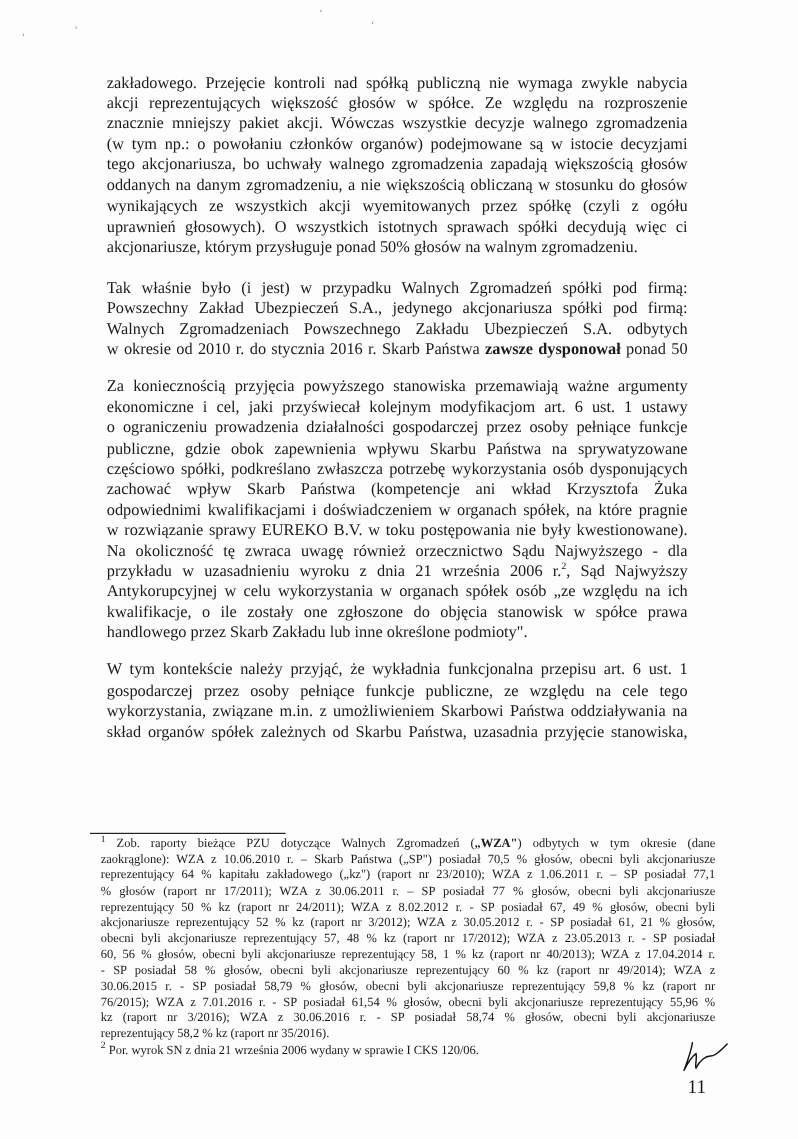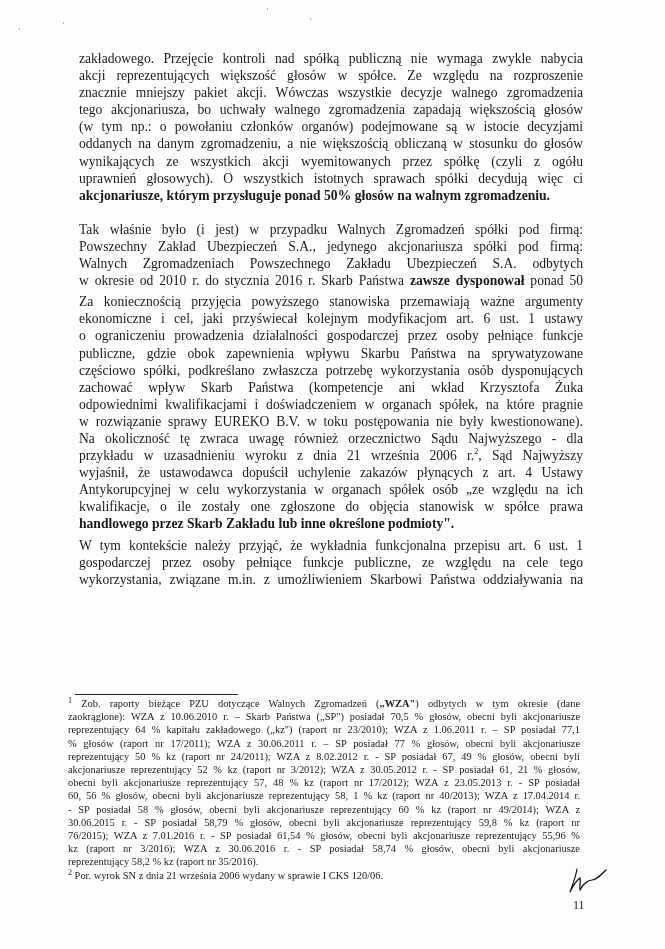--- a/index.html
+++ b/index.html
@@ -1,52 +1,52 @@
 <!DOCTYPE html>
 <html><head>
 <meta charset="utf-8">
 <style>
   html, body { margin: 0; padding: 0; background: #ffffff; }
   body { width: 665px; height: 949px; position: relative; overflow: hidden;
          font-family: "Liberation Serif", "DejaVu Serif", serif; color: #1a1a1a; }
   .page { position: absolute; left: 0; top: 0; width: 665px; height: 949px; background: #fdfdfd; }
   .body-text { position: absolute; left: 75px; top: 46px; width: 512px;
                font-size: 13.6px; line-height: 17.1px; text-align: justify; }
-  .body-text p { margin: 4px; }
+  .body-text p { margin: 14px; }
   .body-text p.gap { margin-top: 17px; }
   .line { display: block; text-align: justify; text-align-last: justify; white-space: nowrap; }
-  .line.last { text-align-last: left; font-weight: bold; }
+  .line.last { text-align-last: left; }
   sup { font-size: 8px; line-height: 0; vertical-align: super; }
   .sep { position: absolute; left: 75px; top: 694px; width: 163px; height: 1px; background: #222; }
-  .footnotes { position: absolute; left: 68px; top: 697px; width: 512px;
+  .footnotes { position: absolute; left: 84px; top: 697px; width: 512px;
                font-size: 10.4px; line-height: 13.2px; }
   .footnotes .fline { display: block; text-align: justify; text-align-last: justify; white-space: nowrap; }
   .footnotes .fline.last { text-align-last: left; }
   .signature { position: absolute; left: 568px; top: 866px; width: 40px; height: 28px; }
-  .page-num { position: absolute; left: 573px; top: 898px; font-size: 12px; }
+  .page-num { position: absolute; left: 573px; top: 898px; font-size: 16px; }
   .speck { position: absolute; width: 1px; height: 2px; background: #aaa; }
 </style>
 </head>
 <body>
 
 <div class="page">
 
   <span class="speck" style="left:63px;top:22px;"></span>
   <span class="speck" style="left:267px;top:8px;"></span>
   <span class="speck" style="left:310px;top:18px;"></span>
   <span class="speck" style="left:19px;top:28px;"></span>
 
   <div class="body-text">
 
     <p>
       <span class="line">zakładowego. Przejęcie kontroli nad spółką publiczną nie wymaga zwykle nabycia</span>
       <span class="line">akcji reprezentujących większość głosów w spółce. Ze względu na rozproszenie</span>
       <span class="line">znacznie mniejszy pakiet akcji. Wówczas wszystkie decyzje walnego zgromadzenia</span>
+      <span class="line">(w tym np.: o powołaniu członków organów) podejmowane są w istocie decyzjami</span>
       <span class="line">tego akcjonariusza, bo uchwały walnego zgromadzenia zapadają większością głosów</span>
-      <span class="line">(w tym np.: o powołaniu członków organów) podejmowane są w istocie decyzjami</span>
       <span class="line">oddanych na danym zgromadzeniu, a nie większością obliczaną w stosunku do głosów</span>
       <span class="line">wynikających ze wszystkich akcji wyemitowanych przez spółkę (czyli z ogółu</span>
       <span class="line">uprawnień głosowych). O wszystkich istotnych sprawach spółki decydują więc ci</span>
       <span class="line last">akcjonariusze, którym przysługuje ponad 50% głosów na walnym zgromadzeniu.</span>
     </p>
 
     <p class="gap">
       <span class="line">Tak właśnie było (i jest) w przypadku Walnych Zgromadzeń spółki pod firmą:</span>
       <span class="line">Powszechny Zakład Ubezpieczeń S.A., jedynego akcjonariusza spółki pod firmą:</span>
       <span class="line">Walnych Zgromadzeniach Powszechnego Zakładu Ubezpieczeń S.A. odbytych</span>
@@ -57,30 +57,30 @@
       <span class="line">Za koniecznością przyjęcia powyższego stanowiska przemawiają ważne argumenty</span>
       <span class="line">ekonomiczne i cel, jaki przyświecał kolejnym modyfikacjom art. 6 ust. 1 ustawy</span>
       <span class="line">o ograniczeniu prowadzenia działalności gospodarczej przez osoby pełniące funkcje</span>
       <span class="line">publiczne, gdzie obok zapewnienia wpływu Skarbu Państwa na sprywatyzowane</span>
       <span class="line">częściowo spółki, podkreślano zwłaszcza potrzebę wykorzystania osób dysponujących</span>
       <span class="line">zachować wpływ Skarb Państwa (kompetencje ani wkład Krzysztofa Żuka</span>
       <span class="line">odpowiednimi kwalifikacjami i doświadczeniem w organach spółek, na które pragnie</span>
       <span class="line">w rozwiązanie sprawy EUREKO B.V. w toku postępowania nie były kwestionowane).</span>
       <span class="line">Na okoliczność tę zwraca uwagę również orzecznictwo Sądu Najwyższego - dla</span>
       <span class="line"><span>przykładu w uzasadnieniu wyroku z dnia 21 września 2006 r.</span><sup>2</sup><span>, Sąd Najwyższy</span></span>
-      <span class="line">wyjaśnił, że ustawodawca dopuścił uchylenie zakazów płynących z art. 4 Ustawy</span>
       <span class="line">Antykorupcyjnej w celu wykorzystania w organach spółek osób „ze względu na ich</span>
       <span class="line">kwalifikacje, o ile zostały one zgłoszone do objęcia stanowisk w spółce prawa</span>
       <span class="line last">handlowego przez Skarb Zakładu lub inne określone podmioty".</span>
     </p>
 
     <p>
       <span class="line">W tym kontekście należy przyjąć, że wykładnia funkcjonalna przepisu art. 6 ust. 1</span>
       <span class="line">gospodarczej przez osoby pełniące funkcje publiczne, ze względu na cele tego</span>
       <span class="line">wykorzystania, związane m.in. z umożliwieniem Skarbowi Państwa oddziaływania na</span>
+      <span class="line">skład organów spółek zależnych od Skarbu Państwa, uzasadnia przyjęcie stanowiska,</span>
     </p>
   </div>
 
   <div class="sep"></div>
 
   <div class="footnotes">
     <div>
       <span class="fline"><sup>1</sup><span> Zob. raporty bieżące PZU dotyczące Walnych Zgromadzeń (</span><b>„WZA"</b><span>) odbytych w tym okresie (dane</span></span>
       <span class="fline">zaokrąglone): WZA z 10.06.2010 r. – Skarb Państwa („SP") posiadał 70,5 % głosów, obecni byli akcjonariusze</span>
       <span class="fline">reprezentujący 64 % kapitału zakładowego („kz") (raport nr 23/2010); WZA z 1.06.2011 r. – SP posiadał 77,1</span>

